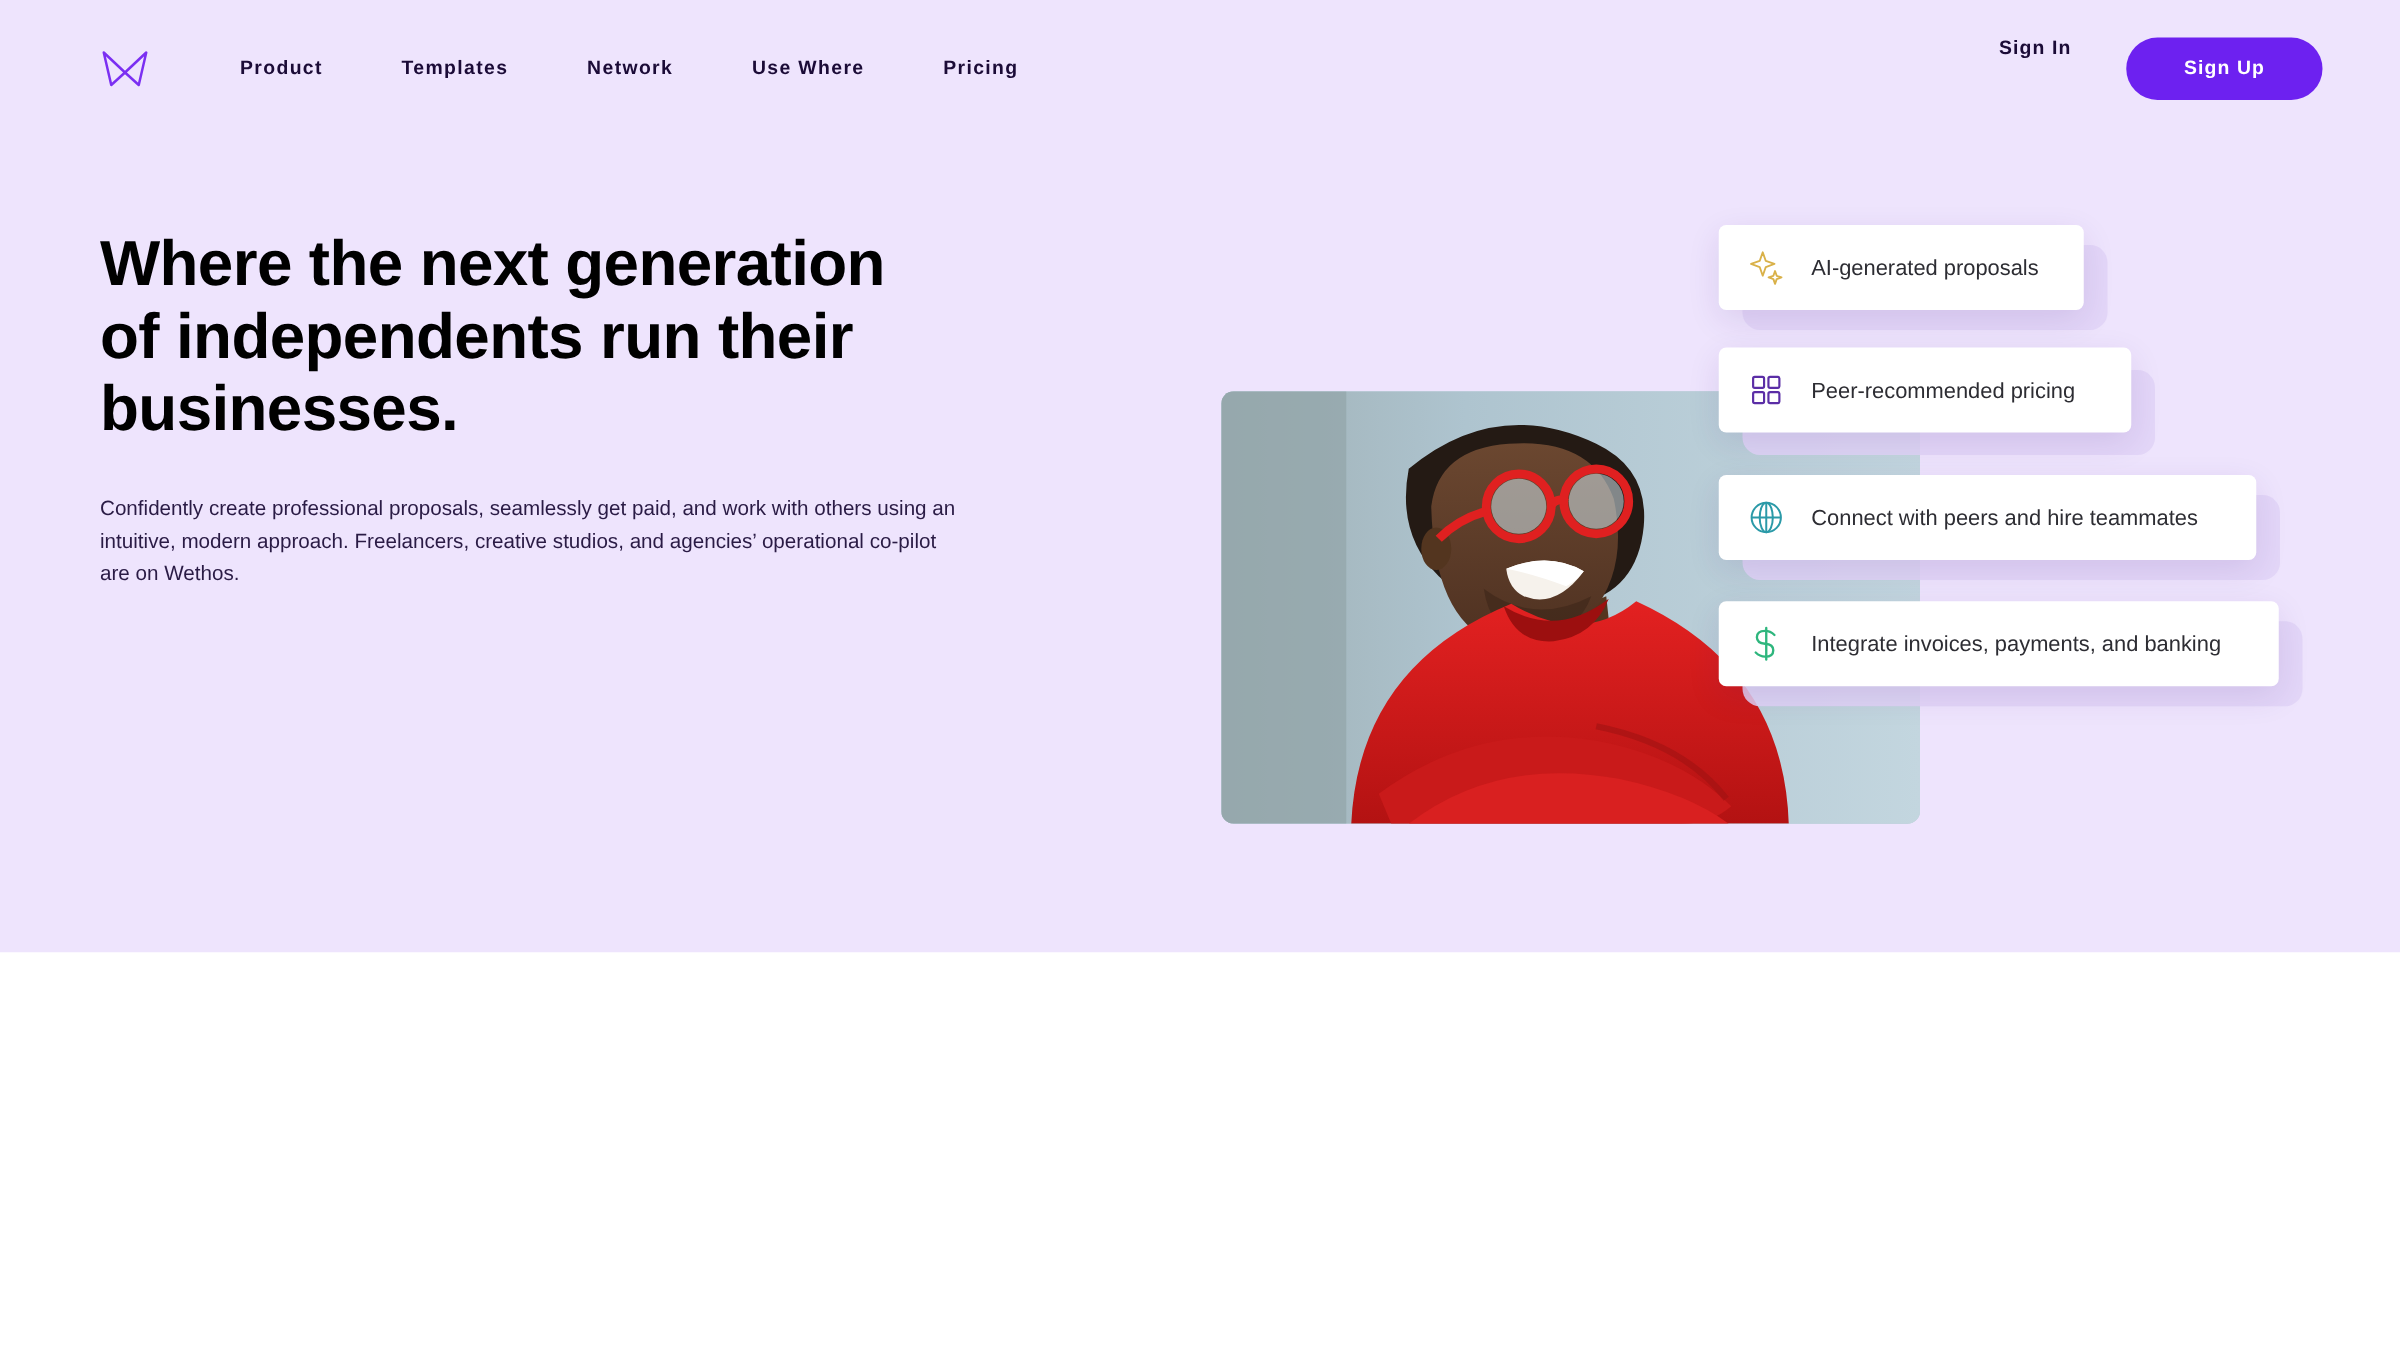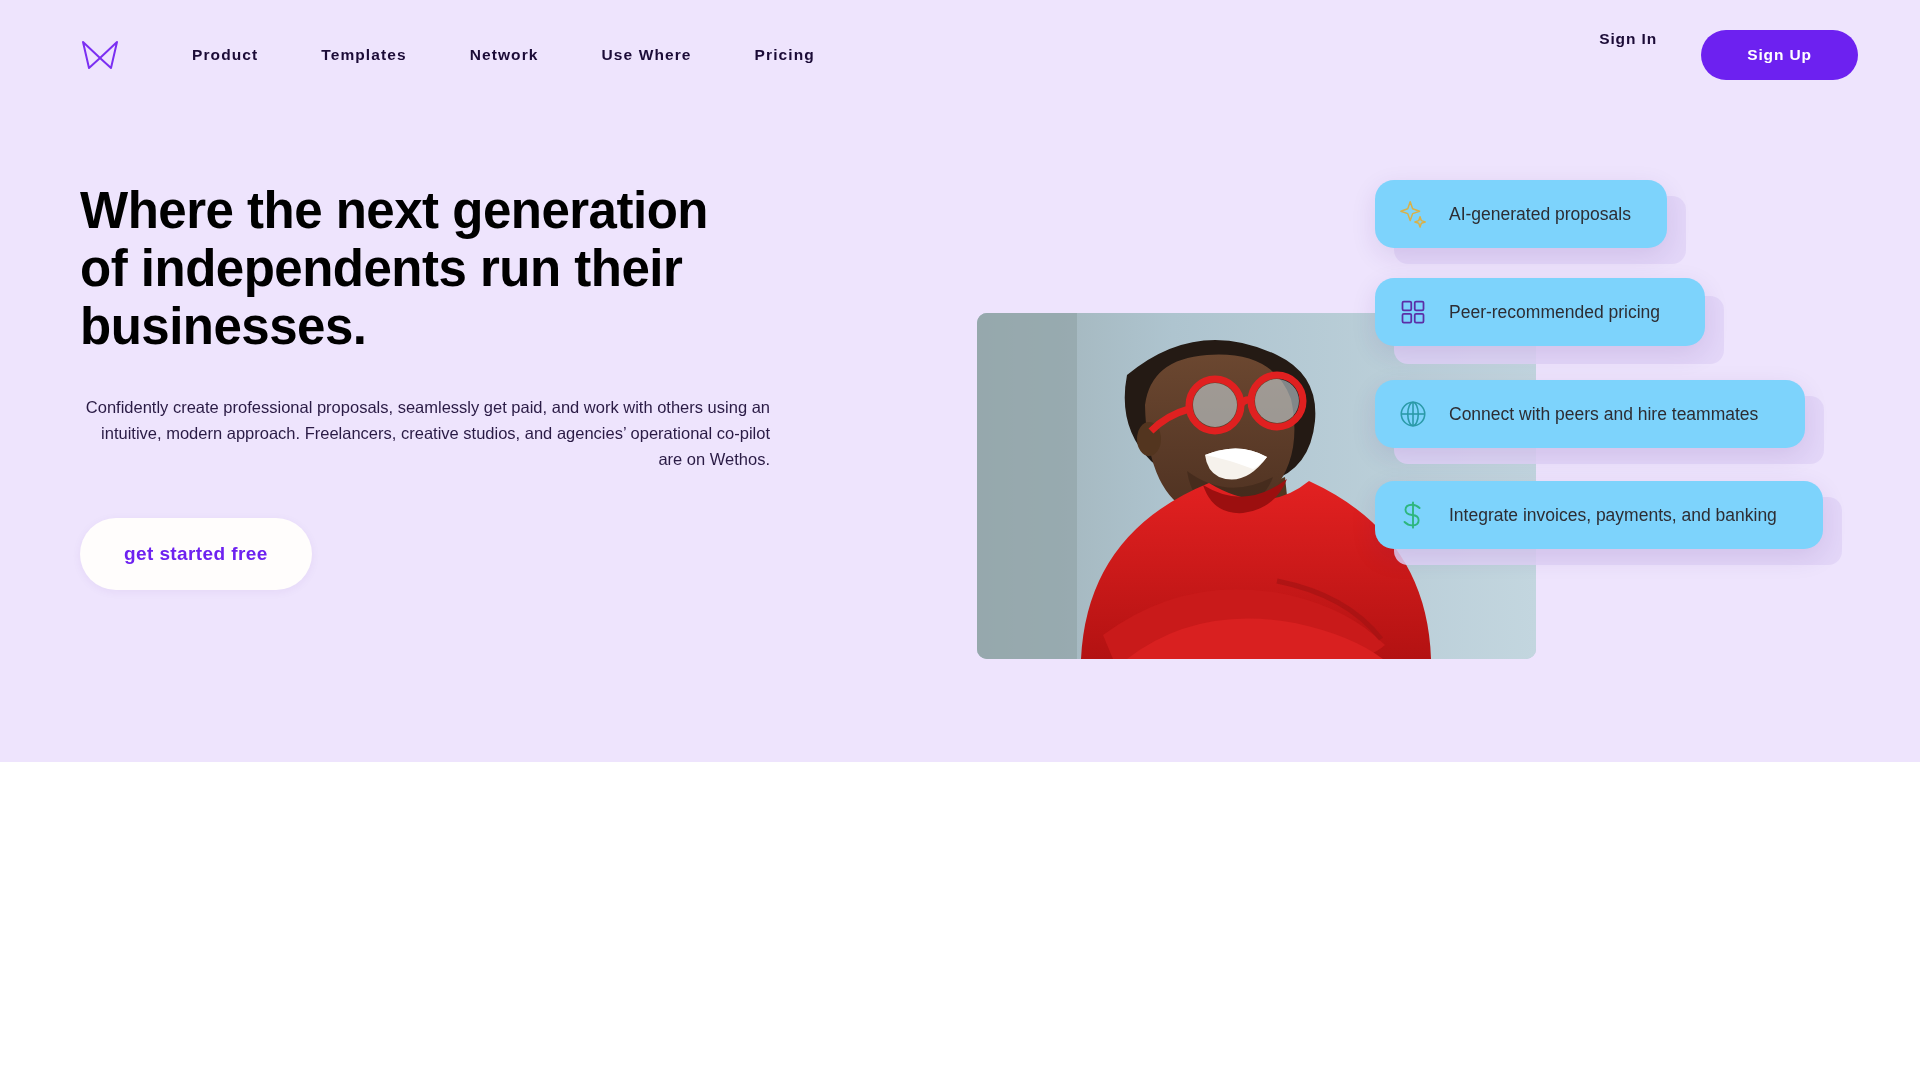--- a/index.html
+++ b/index.html
@@ -89,21 +89,20 @@
     letter-spacing:-0.5px;
     max-width:660px;
   }
   .hero-sub {
     margin-top:38px;
     font-size:16.5px;
     line-height:26px;
     color:#2a1b45;
     max-width:690px;
     font-weight:400;
-    text-align:right;
   }
   .cta {
     margin-top:46px;
     display:inline-block;
     background:#fffdfc;
     color:#6d21f0;
     font-size:19px;
     font-weight:bold;
     letter-spacing:0.4px;
     border:none;
@@ -125,22 +124,22 @@
     overflow:hidden;
     background:#b6cbd6;
   }
   .photo-wrap svg { display:block; width:100%; height:100%; }
 
   
   .fcard {
     position:absolute;
     display:flex;
     align-items:center;
-    background:#7dd3fc;
-    border-radius:19px;
+    background:#ffffff;
+    border-radius:6px;
     height:68px;
     padding:0 26px 0 22px;
     box-shadow:0 8px 26px rgba(65,25,120,0.11);
   }
   .fcard .ficon {
     width:32px; height:32px;
     display:flex; align-items:center; justify-content:center;
     flex:0 0 auto;
     margin-right:20px;
   }
@@ -198,21 +197,20 @@
 
     <div class="nav-right">
       <a class="signin" href="#">Sign In</a>
       <button class="signup">Sign Up</button>
     </div>
   </nav>
 
   <div class="hero-left">
     <h1 class="hero-title">Where the next generation of independents run their businesses.</h1>
     <p class="hero-sub">Confidently create professional proposals, seamlessly get paid, and work with others using an intuitive, modern approach. Freelancers, creative studios, and agencies’ operational co-pilot are on Wethos.</p>
-    <button class="cta">get started free</button>
   </div>
 
   <div class="photo-wrap">
     <svg viewBox="0 0 559 346" preserveAspectRatio="xMidYMid slice" aria-hidden="true">
       <defs>
         <linearGradient id="bgL" x1="0" y1="0" x2="1" y2="0">
           <stop offset="0" stop-color="#9fb0b5"></stop>
           <stop offset="0.35" stop-color="#aec4cf"></stop>
           <stop offset="1" stop-color="#c3d6df"></stop>
         </linearGradient>

